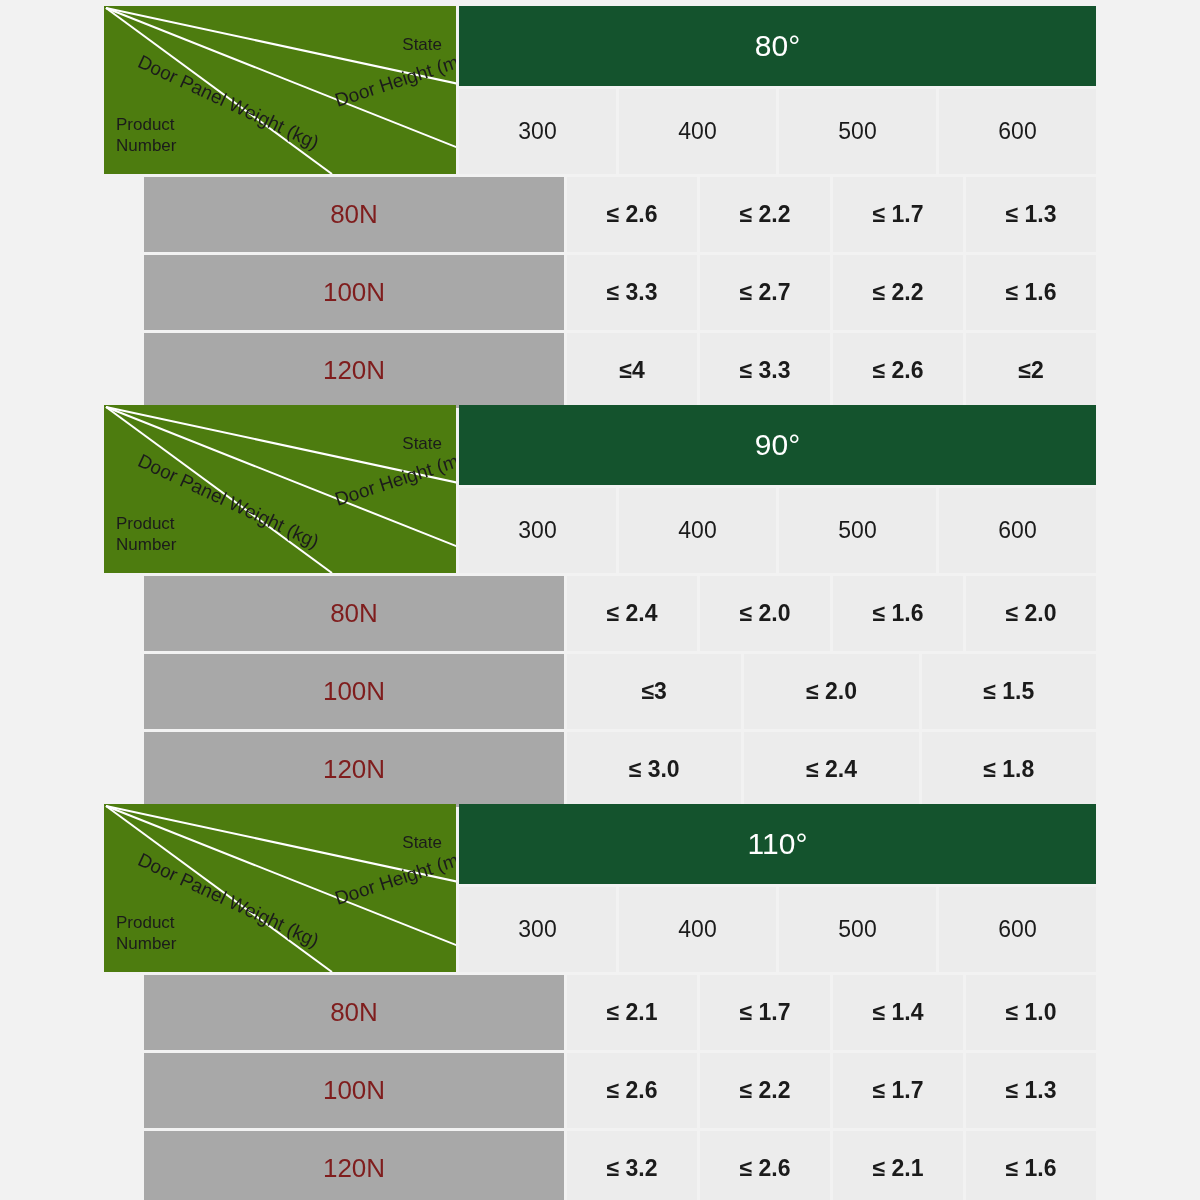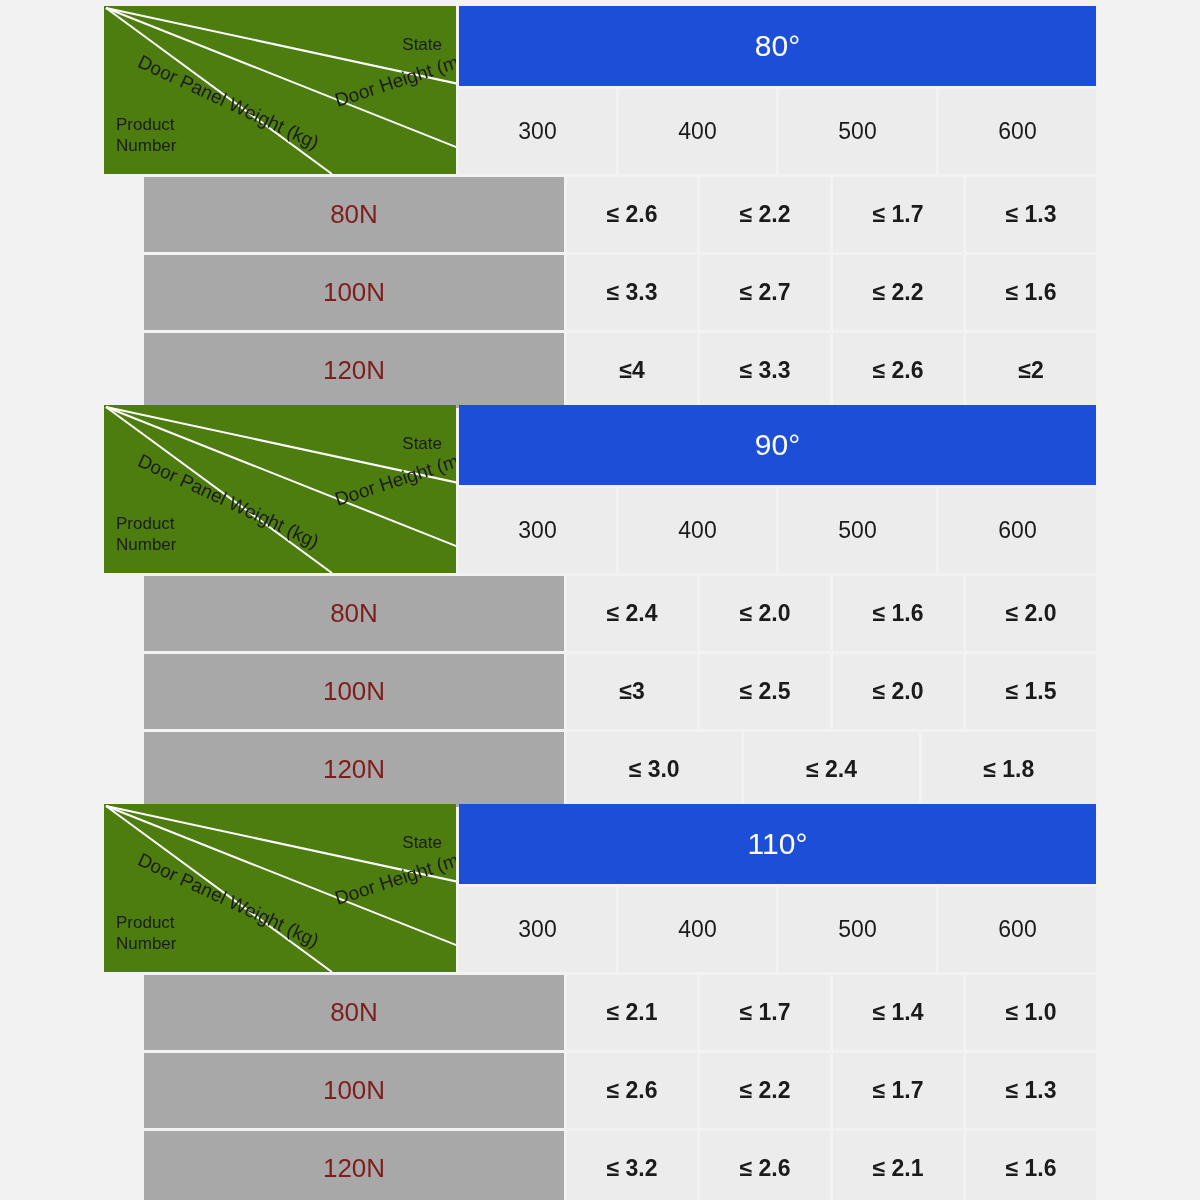--- a/index.html
+++ b/index.html
@@ -74,21 +74,21 @@
     white-space: nowrap;
   }
   .hdr-right {
     flex: 1;
     display: flex;
     flex-direction: column;
     gap: 3px;
   }
   .angle-banner {
     height: 80px;
-    background: #1d4ed8;
+    background: #14532d;
     color: #ffffff;
     display: flex;
     align-items: center;
     justify-content: center;
     font-size: 30px;
   }
   .col-head-row {
     flex: 1;
     display: flex;
     gap: 3px;
@@ -226,21 +226,20 @@
         <div class="cell">≤ 2.0</div>
         <div class="cell">≤ 1.6</div>
         <div class="cell">≤ 2.0</div>
       </div>
     </div>
 
     <div class="data-row">
       <div class="row-label">100N</div>
       <div class="cells">
         <div class="cell">≤3</div>
-        <div class="cell">≤ 2.5</div>
         <div class="cell">≤ 2.0</div>
         <div class="cell">≤ 1.5</div>
       </div>
     </div>
 
     <div class="data-row">
       <div class="row-label">120N</div>
       <div class="cells">
         <div class="cell">≤ 3.0</div>
         <div class="cell">≤ 2.4</div>

